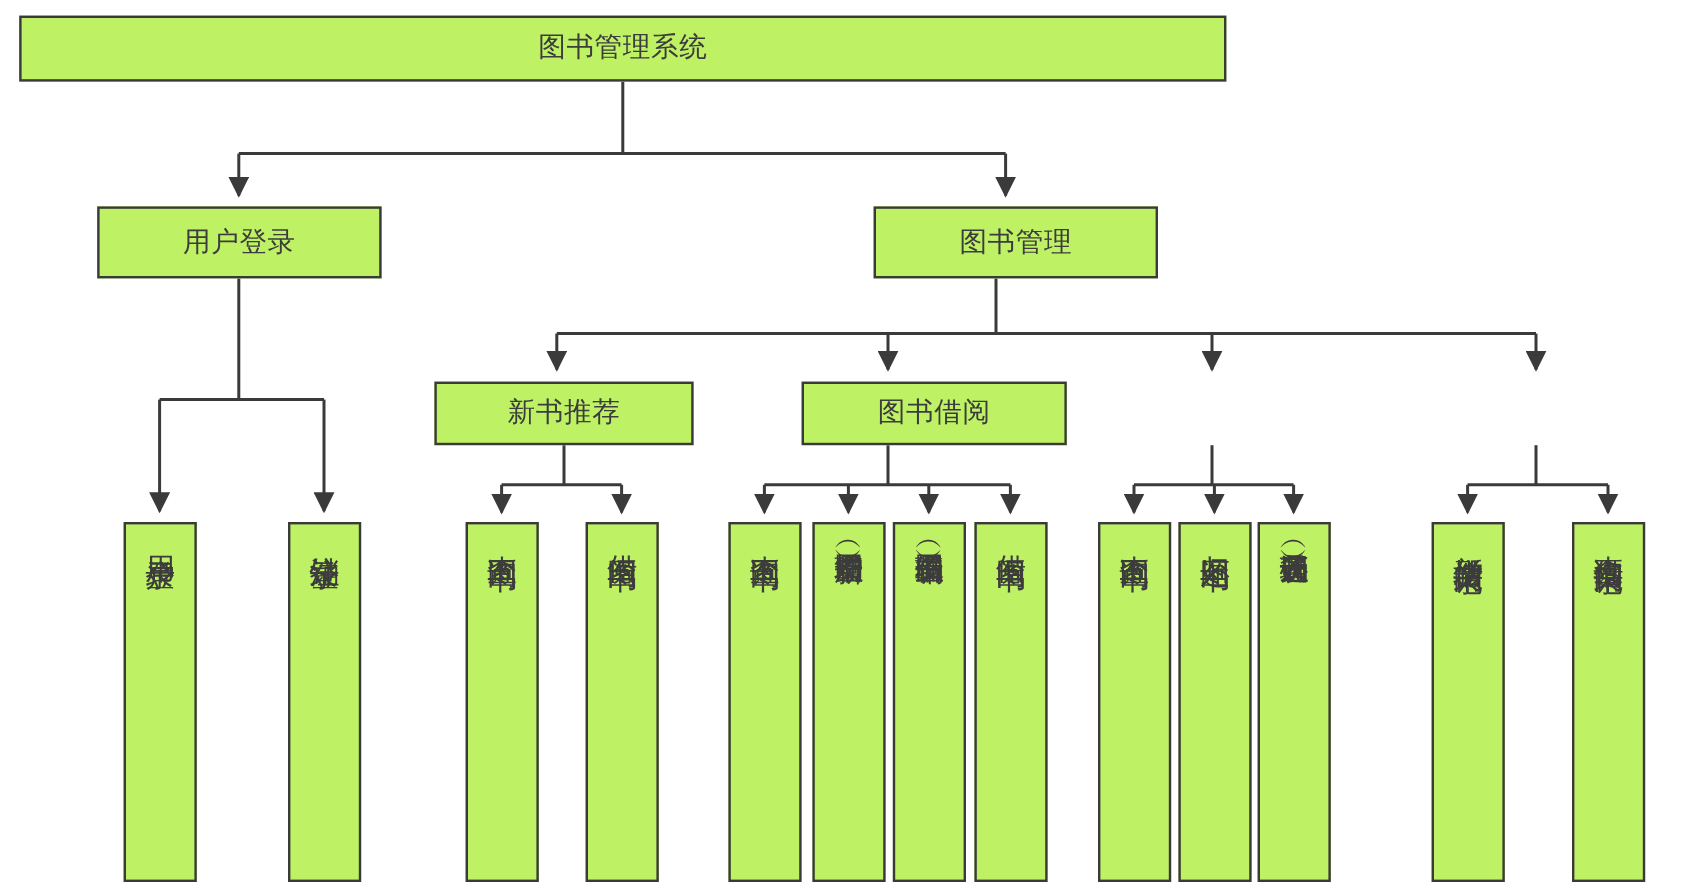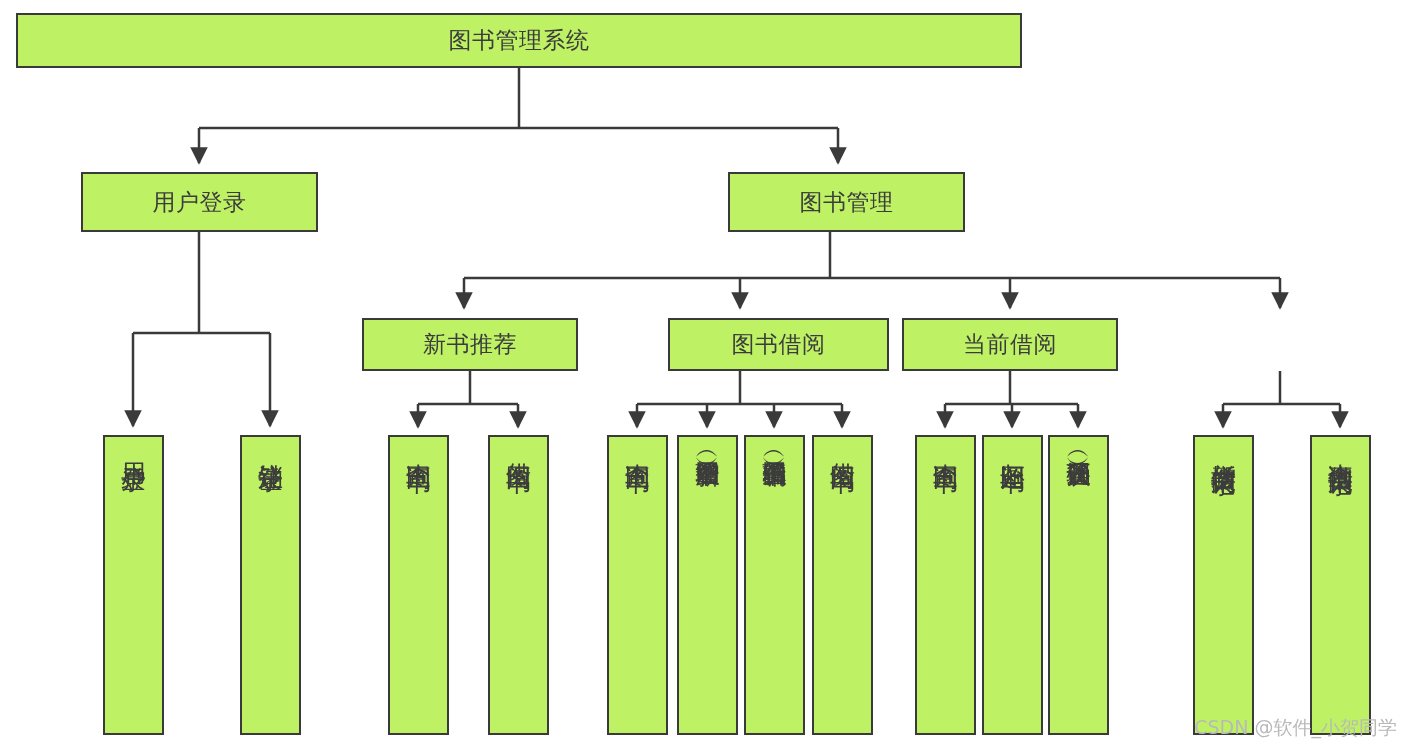--- a/index.html
+++ b/index.html
@@ -149,23 +149,20 @@
   </div>
 
   <div class="node horiz" style="left:362px; top:318px; width:216px; height:53px;">
     <span class="node-label">新书推荐</span>
   </div>
 
   <div class="node horiz" style="left:632px; top:318px; width:221px; height:53px;margin-left:36px;">
     <span class="node-label">图书借阅</span>
   </div>
 
-  <div class="node horiz" style="left:902px; top:318px; width:216px; height:53px;">
-    <span class="node-label">当前借阅</span>
-  </div>
 
 
   <div class="node vert" style="left:103px; top:435px; width:61px; height:300px;">
     <span class="node-label">用户登录</span>
   </div>
 
   <div class="node vert" style="left:240px; top:435px; width:61px; height:300px;">
     <span class="node-label">注销登录</span>
   </div>
 
@@ -206,15 +203,14 @@
   </div>
 
   <div class="node vert" style="left:1193px; top:435px; width:61px; height:300px;">
     <span class="node-label">新增借阅记录</span>
   </div>
 
   <div class="node vert" style="left:1310px; top:435px; width:61px; height:300px;">
     <span class="node-label">查询借阅记录</span>
   </div>
 
-  <div class="watermark">CSDN @软件_小贺同学</div>
 
 </div>
 
 </body></html>

